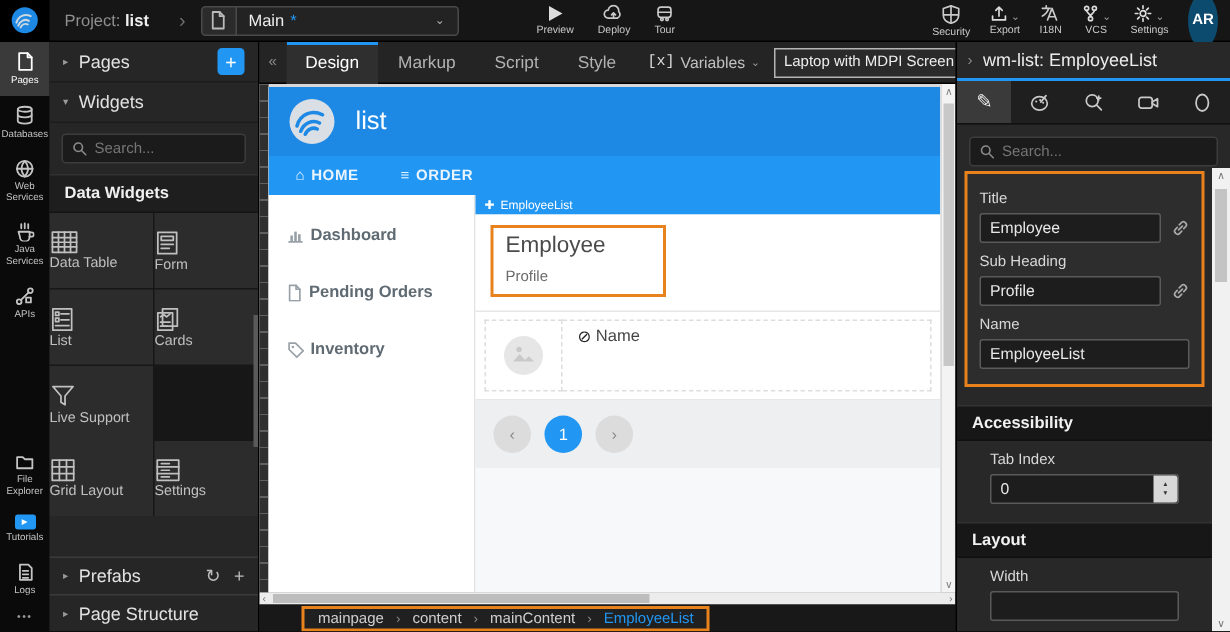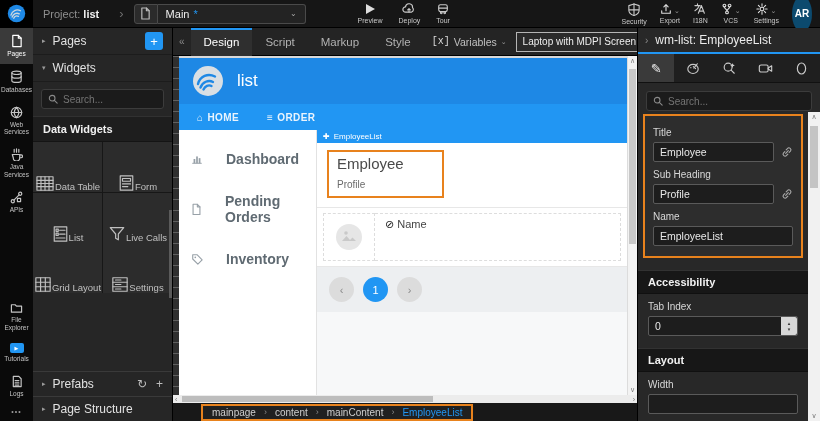--- a/index.html
+++ b/index.html
@@ -35,21 +35,21 @@
 
   
   #lpanel{position:absolute;top:28px;left:33px;width:140px;bottom:0;background:#262626;border-right:1px solid #000;display:flex;flex-direction:column;overflow:hidden}
   .lp-row{display:flex;align-items:center;height:27px;flex:0 0 27px;padding:0 9px;gap:7px;font-size:12px;color:#e2e2e2;border-bottom:1px solid #1c1c1c;cursor:pointer}
   .tri{font-size:7px;color:#9a9a9a}
   .lp-plus{margin-left:auto;width:18px;height:18px;background:#2196f3;border-radius:3px;color:#fff;font-size:13px;display:flex;align-items:center;justify-content:center;cursor:pointer}
   .lp-search{margin:7px 8px;height:20px;flex:0 0 20px;border:1px solid #3c3c3c;background:#1b1b1b;border-radius:3px;display:flex;align-items:center;padding:0 6px;gap:5px;color:#8a8a8a}
   .lp-search input{background:none;border:none;outline:none;color:#bbb;font-size:10px;width:100%}
   .group-h{background:#1e1e1e;padding:6px 10px;font-size:11px;font-weight:bold;color:#f0f0f0;border-top:1px solid #313131;border-bottom:1px solid #141414;flex:0 0 auto}
   .tiles{display:grid;grid-template-columns:1fr 1fr;gap:1px;background:#171717}
-  .tile{background:#2c2c2c;height:50px;display:flex;flex-direction:row;align-items:flex-end;justify-content:center;gap:0;color:#9d9d9d;cursor:pointer}
+  .tile{background:#2c2c2c;height:50px;display:flex;flex-direction:column;align-items:flex-start;justify-content:center;gap:0;color:#9d9d9d;cursor:pointer}
   .tile span{font-size:9.5px;color:#c0c0c0}
   .lp-foot{display:flex;align-items:center;height:25px;flex:0 0 25px;padding:0 9px;gap:7px;font-size:12px;color:#e2e2e2;border-top:1px solid #3a3a3a;cursor:pointer}
   .foot-ic{margin-left:auto;display:flex;gap:9px;color:#bdbdbd;font-size:12px}
   .lp-thumb{position:absolute;right:0;top:182px;width:3px;height:88px;background:#5a5a5a}
 
   
   #center{position:absolute;top:28px;left:173px;width:464px;bottom:0;background:#242424}
   #tabbar{height:28px;background:#242424;display:flex;align-items:center;border-bottom:1px solid #000}
   .collapse{color:#8a8a8a;font-size:10px;padding:0 6px;cursor:pointer}
   .ctab{padding:0 13px;height:28px;display:flex;align-items:center;font-size:11.5px;color:#b2b2b2;cursor:pointer}
@@ -69,21 +69,21 @@
   #canvasWrap{position:absolute;top:28px;left:0;right:0;bottom:26px;background:#d8d8d8}
   #ruler{position:absolute;left:0;top:0;bottom:0;width:6px;background:#2f2f2f;background-image:repeating-linear-gradient(to bottom,#606060 0 1px,transparent 1px 11px)}
   #page{position:absolute;left:6px;top:2px;right:10px;bottom:0;background:#f7f8f9;display:flex;flex-direction:column;overflow:hidden}
   .pv-head{height:46px;background:#1e88e5;display:flex;align-items:center;padding-left:12px;gap:12px;flex:0 0 46px}
   .pv-title{color:#fff;font-size:17px}
   .pv-nav{height:26px;background:#2196f3;display:flex;align-items:center;gap:28px;padding-left:18px;color:#eaf4fd;font-size:10px;font-weight:bold;letter-spacing:.4px;flex:0 0 26px}
   .pv-nav .nitem{display:flex;align-items:center;gap:4px;cursor:pointer}
   .ni{font-size:10px;font-weight:normal}
   .pv-body{flex:1;display:flex;overflow:hidden}
   .pv-side{width:138px;flex:0 0 138px;background:#fff;border-right:1px solid #e2e2e2;padding-top:8px}
-  .pv-side-item{display:flex;align-items:center;gap:23px;padding:13px 12px;color:#5f6a72;font-size:14px;font-weight:bold;cursor:pointer}
+  .pv-side-item{display:flex;align-items:center;gap:4px;padding:13px 12px;color:#5f6a72;font-size:11px;font-weight:bold;cursor:pointer}
   .pv-side-item .mi{color:#98a1a8}
   .pv-main{flex:1;background:#edeff1;display:flex;flex-direction:column}
   .sel-bar{height:13px;background:#2196f3;color:#fff;font-size:8px;display:flex;align-items:center;gap:4px;padding:0 6px;flex:0 0 13px;cursor:pointer}
   .card{background:#fff;padding:7px 10px 9px;flex:0 0 auto}
   .hl-box{display:inline-block;border:2px solid #e8821d;padding:3px 38px 6px 8px;min-width:104px}
   .hl-title{font-size:15px;color:#4a4a4a}
   .hl-sub{font-size:10px;color:#6a6a6a;margin-top:7px}
   .list-row{background:#fff;display:flex;padding:5px 6px;border-top:1px solid #e7e7e7;border-bottom:1px solid #e7e7e7;flex:0 0 auto}
   .li-media{width:52px;height:48px;border:1px dashed #ddd;display:flex;align-items:center;justify-content:center;background:#fff;color:#cfcfcf}
   .li-content{flex:1;border:1px dashed #ddd;border-left:none;padding:4px 10px;display:flex;align-items:flex-start;gap:3px;color:#444;font-size:11px}
@@ -115,21 +115,21 @@
   .rp-tab.active{background:#3a3a3a;color:#eee}
   .rp-search{margin:8px 8px 6px;height:20px;border:1px solid #3c3c3c;background:#1b1b1b;border-radius:3px;display:flex;align-items:center;padding:0 6px;gap:5px;color:#8a8a8a}
   .rp-search input{background:none;border:none;outline:none;color:#bbb;font-size:10px;width:100%}
   .rp-body{position:absolute;top:84px;left:0;right:12px;bottom:0;overflow:hidden}
   .hl-group{margin:2px 5px 0;border:2px solid #e8821d;padding:4px 8px 10px;background:#2d2d2d}
   .f-label{font-size:10px;color:#d8d8d8;margin:7px 0 4px}
   .f-row{display:flex;align-items:center;gap:7px}
   .f-input{flex:1;min-width:0;height:20px;background:#1d1d1d;border:1px solid #5a5a5a;border-radius:2px;color:#e8e8e8;font-size:10.5px;padding:0 6px;outline:none}
   .linkic{color:#a9a9a9;flex:0 0 auto;cursor:pointer}
   .sec-h{background:#171717;border-top:1px solid #323232;border-bottom:1px solid #101010;padding:5px 10px;font-size:11px;font-weight:bold;color:#f2f2f2;margin-top:12px}
-  .sec-pad{padding:0 10px}
+  .sec-pad{padding:0 22px}
   .num-wrap{position:relative;margin-top:2px}
   .num-wrap .f-input{width:100%;padding-right:20px}
   .spin{position:absolute;right:1px;top:1px;bottom:1px;width:16px;background:#d8d8d8;border-radius:0 2px 2px 0;display:flex;flex-direction:column;align-items:center;justify-content:center;color:#333;font-size:5px;line-height:1.3;cursor:pointer}
   #rscroll{position:absolute;right:0;top:84px;bottom:0;width:12px;background:#f1f1f1;color:#777}
   .rs-thumb{position:absolute;left:2px;width:8px;top:14px;height:62px;background:#c4c4c4;cursor:pointer}
 </style>
 </head>
 <body>
 
 <div id="app">
@@ -374,25 +374,36 @@
               <path d="M8.5 5.8h6"></path>
               <rect x="4.5" y="9" width="2.5" height="2.5"></rect>
               <path d="M8.5 10.2h6"></path>
               <path d="M4.5 14.5h10"></path>
             </svg>
           </span>
         <span>List</span>
       </div>
       <div class="tile">
         <span>
+            <svg class="sv" width="17" height="18" viewBox="0 0 19 20">
+              <rect x="6" y="2" width="11" height="13"></rect>
+              <rect x="2.5" y="5" width="11" height="13"></rect>
+              <path d="M4.5 8l2.5-1.5 2 1.5 2.5-2"></path>
+              <path d="M4.5 12h7M4.5 15h5"></path>
+            </svg>
+          </span>
+        <span>Cards</span>
+      </div>
+      <div class="tile">
+        <span>
             <svg class="sv" width="18" height="18" viewBox="0 0 20 20">
               <path d="M2.5 3h15l-6 7v6.5l-3-1.8V10z"></path>
             </svg>
           </span>
-        <span>Live Calls</span>
+        <span>Live Support</span>
       </div>
     </div>
     <div class="tiles">
       <div class="tile">
         <span>
             <svg class="sv" width="18" height="17" viewBox="0 0 20 19">
               <rect x="2" y="2" width="16" height="15"></rect>
               <path d="M2 7h16M2 12h16M7.3 2v15M12.6 2v15"></path>
             </svg>
           </span>
@@ -420,22 +431,22 @@
       <span class="tri">▸</span>
       <span>Page Structure</span>
     </div>
     <div class="lp-thumb"></div>
   </div>
 
   <div id="center">
     <div id="tabbar">
       <span class="collapse">«</span>
       <div class="ctab active">Design</div>
+      <div class="ctab">Markup</div>
       <div class="ctab">Script</div>
-      <div class="ctab">Markup</div>
       <div class="ctab">Style</div>
       <div class="vars">
         <span class="vx">[x]</span>
         <span>Variables</span>
         <span style="font-size:7px;color:#999">⌄</span>
       </div>
       <div class="device">
         <span class="dlabel">Laptop with MDPI Screen</span>
         <span class="dseg">⌄</span>
       </div>

